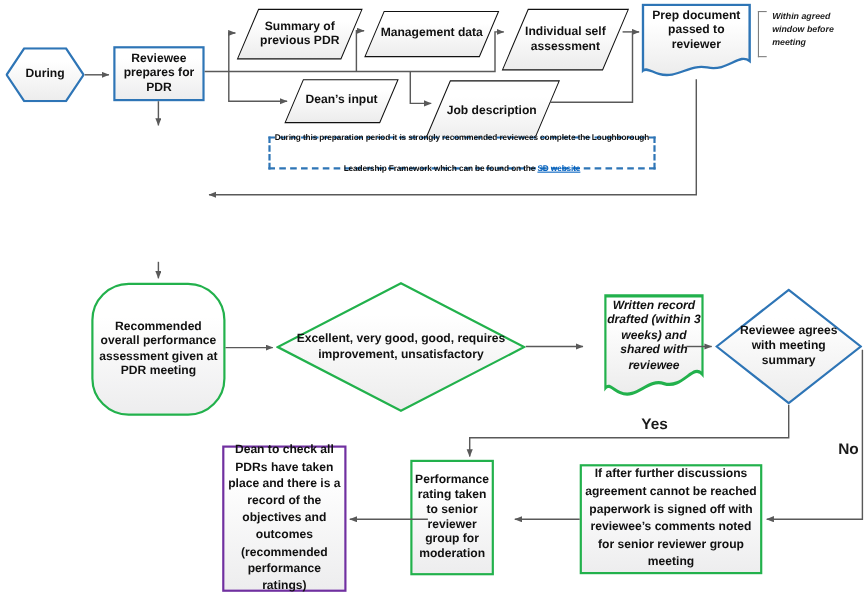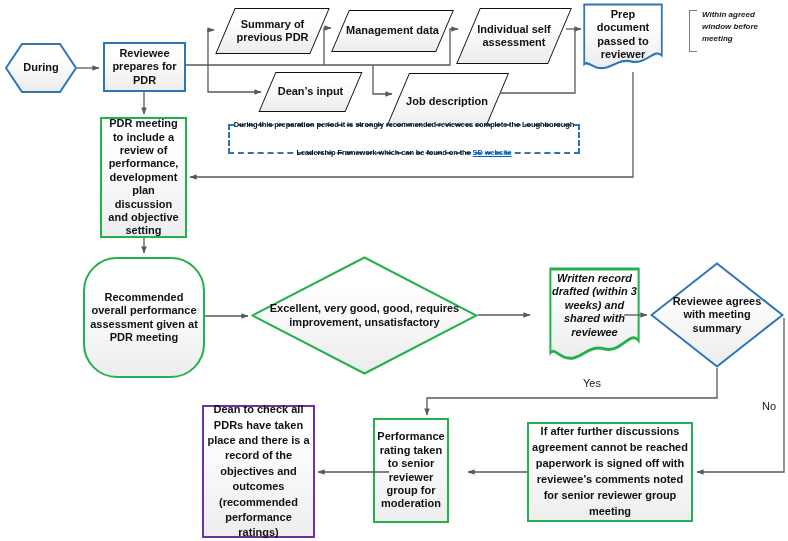--- a/index.html
+++ b/index.html
@@ -18,21 +18,21 @@
     transform:skewX(-23deg);border:1.7px solid;background:linear-gradient(to bottom,#ffffff 25%,#ececec);}
   .rounded{border:2.2px solid #22B14C;border-radius:34px;background:linear-gradient(to bottom,#ffffff 25%,#ededee);}
   svg.shape-svg{position:absolute;inset:0;width:100%;height:100%;z-index:1;}
   .doc-text{align-items:flex-start;padding-top:5px;}
   .note-dashed{border:2px dashed #2E75B6;background:#fff;display:flex;flex-direction:column;
     justify-content:center;text-align:center;font-weight:bold;font-size:7.5px;line-height:1.6;letter-spacing:-0.1px;}
   .note-dashed a{color:#0563C1;text-decoration:underline;cursor:pointer;}
   .bracket{position:absolute;border-left:1.4px solid #7f7f7f;border-top:1.4px solid #7f7f7f;
     border-bottom:1.4px solid #7f7f7f;width:7px;height:40px;}
   .side-note{position:absolute;font-size:8px;font-weight:bold;font-style:italic;line-height:1.5;color:#1a1a1a;}
-  .flow-label{position:absolute;font-size:11px;font-weight:normal;color:#1a1a1a;}
+  .flow-label{position:absolute;font-size:14px;font-weight:bold;color:#1a1a1a;}
   #edges{position:absolute;inset:0;width:788px;height:541px;z-index:2;pointer-events:none;}
   #edges polyline{fill:none;stroke:#595959;stroke-width:1.3;}
 </style>
 </head>
 <body>
 
 <div id="canvas">
 
   <svg id="edges">
     <defs>
@@ -95,38 +95,35 @@
   <div class="para" style="left:257px;top:72px;width:107px;height:40px;">
     <div class="shape b-purple"></div>
     <div class="lbl">Dean’s input</div>
   </div>
 
   <div class="para" style="left:387px;top:73px;width:120px;height:57px;">
     <div class="shape b-gray"></div>
     <div class="lbl">Job description</div>
   </div>
 
-  <div class="node" style="left:583px;top:3px;width:80px;height:70px;">
+  <div class="node" style="left:583px;top:3px;width:100px;height:70px;">
     <svg class="shape-svg" viewBox="0 0 100 72" preserveAspectRatio="none">
       <path d="M1.5,1.5 H98.5 V54 C89,46 79,64 60,60 C43,56.5 33,71 16,66 C9,63.8 5,60 1.5,63 Z" fill="url(#g1)" stroke="#2E75B6" stroke-width="2.2"></path>
     </svg>
     <div class="lbl doc-text">Prep document passed to reviewer</div>
   </div>
 
   <div class="bracket" style="left:689px;top:10px;"></div>
   <div class="side-note" style="left:702px;top:9px;width:80px;">Within agreed window before meeting</div>
 
-  <div class="node note-dashed" style="left:228px;top:124px;width:352px;height:30px;gap:16px;">
+  <div class="node note-dashed" style="left:244px;top:124px;width:352px;height:30px;gap:16px;">
     <span>During this preparation period it is strongly recommended reviewees complete  the Loughborough</span>
     <span><span>Leadership Framework which can be found on the </span><a>SD website</a></span>
   </div>
 
-  <div class="node rect b-green" style="left:100px;top:117px;width:87px;height:121px;">
-    <div class="lbl">PDR meeting to include a review of performance, development plan discussion and objective setting</div>
-  </div>
 
   <div class="node rounded" style="left:83px;top:257px;width:122px;height:121px;">
     <div class="lbl" style="padding:1px 3px;">Recommended overall performance assessment given at PDR meeting</div>
   </div>
 
   <div class="node" style="left:251px;top:256px;width:227px;height:119px;">
     <svg class="shape-svg" viewBox="0 0 227 119" preserveAspectRatio="none">
       <polygon points="113.5,1.5 225.5,59.5 113.5,117.5 1.5,59.5" fill="url(#g1)" stroke="#22B14C" stroke-width="2"></polygon>
     </svg>
     <div class="lbl" style="padding:0 8px;">Excellent, very good, good, requires improvement, unsatisfactory</div>

